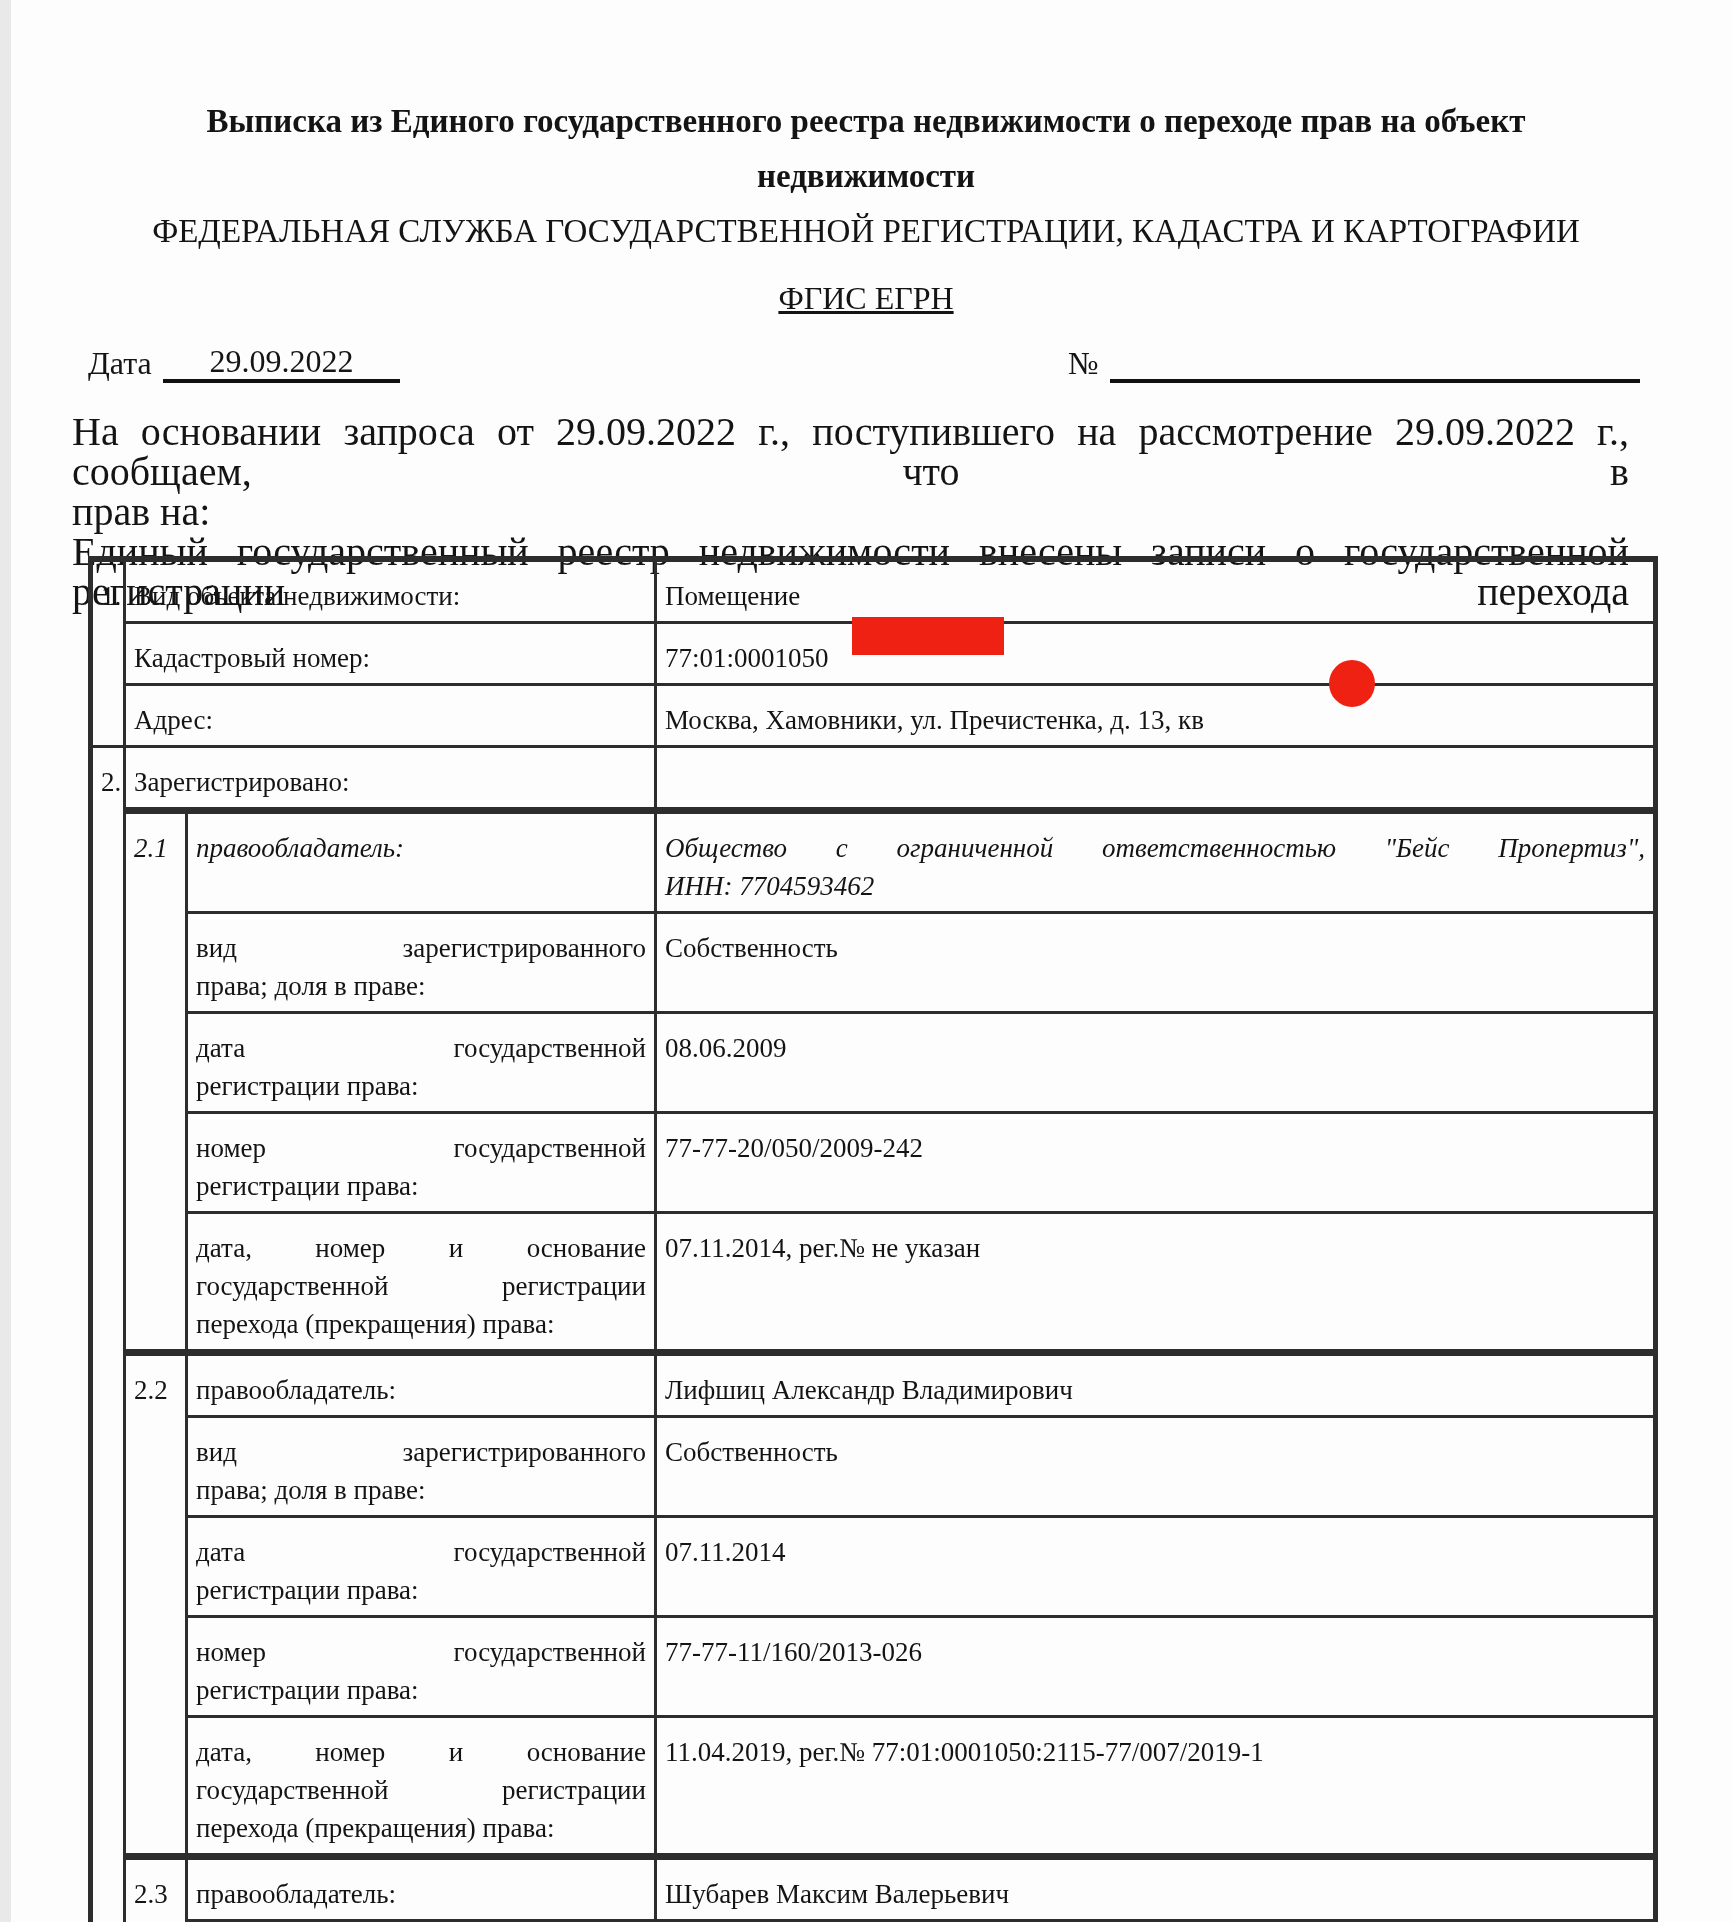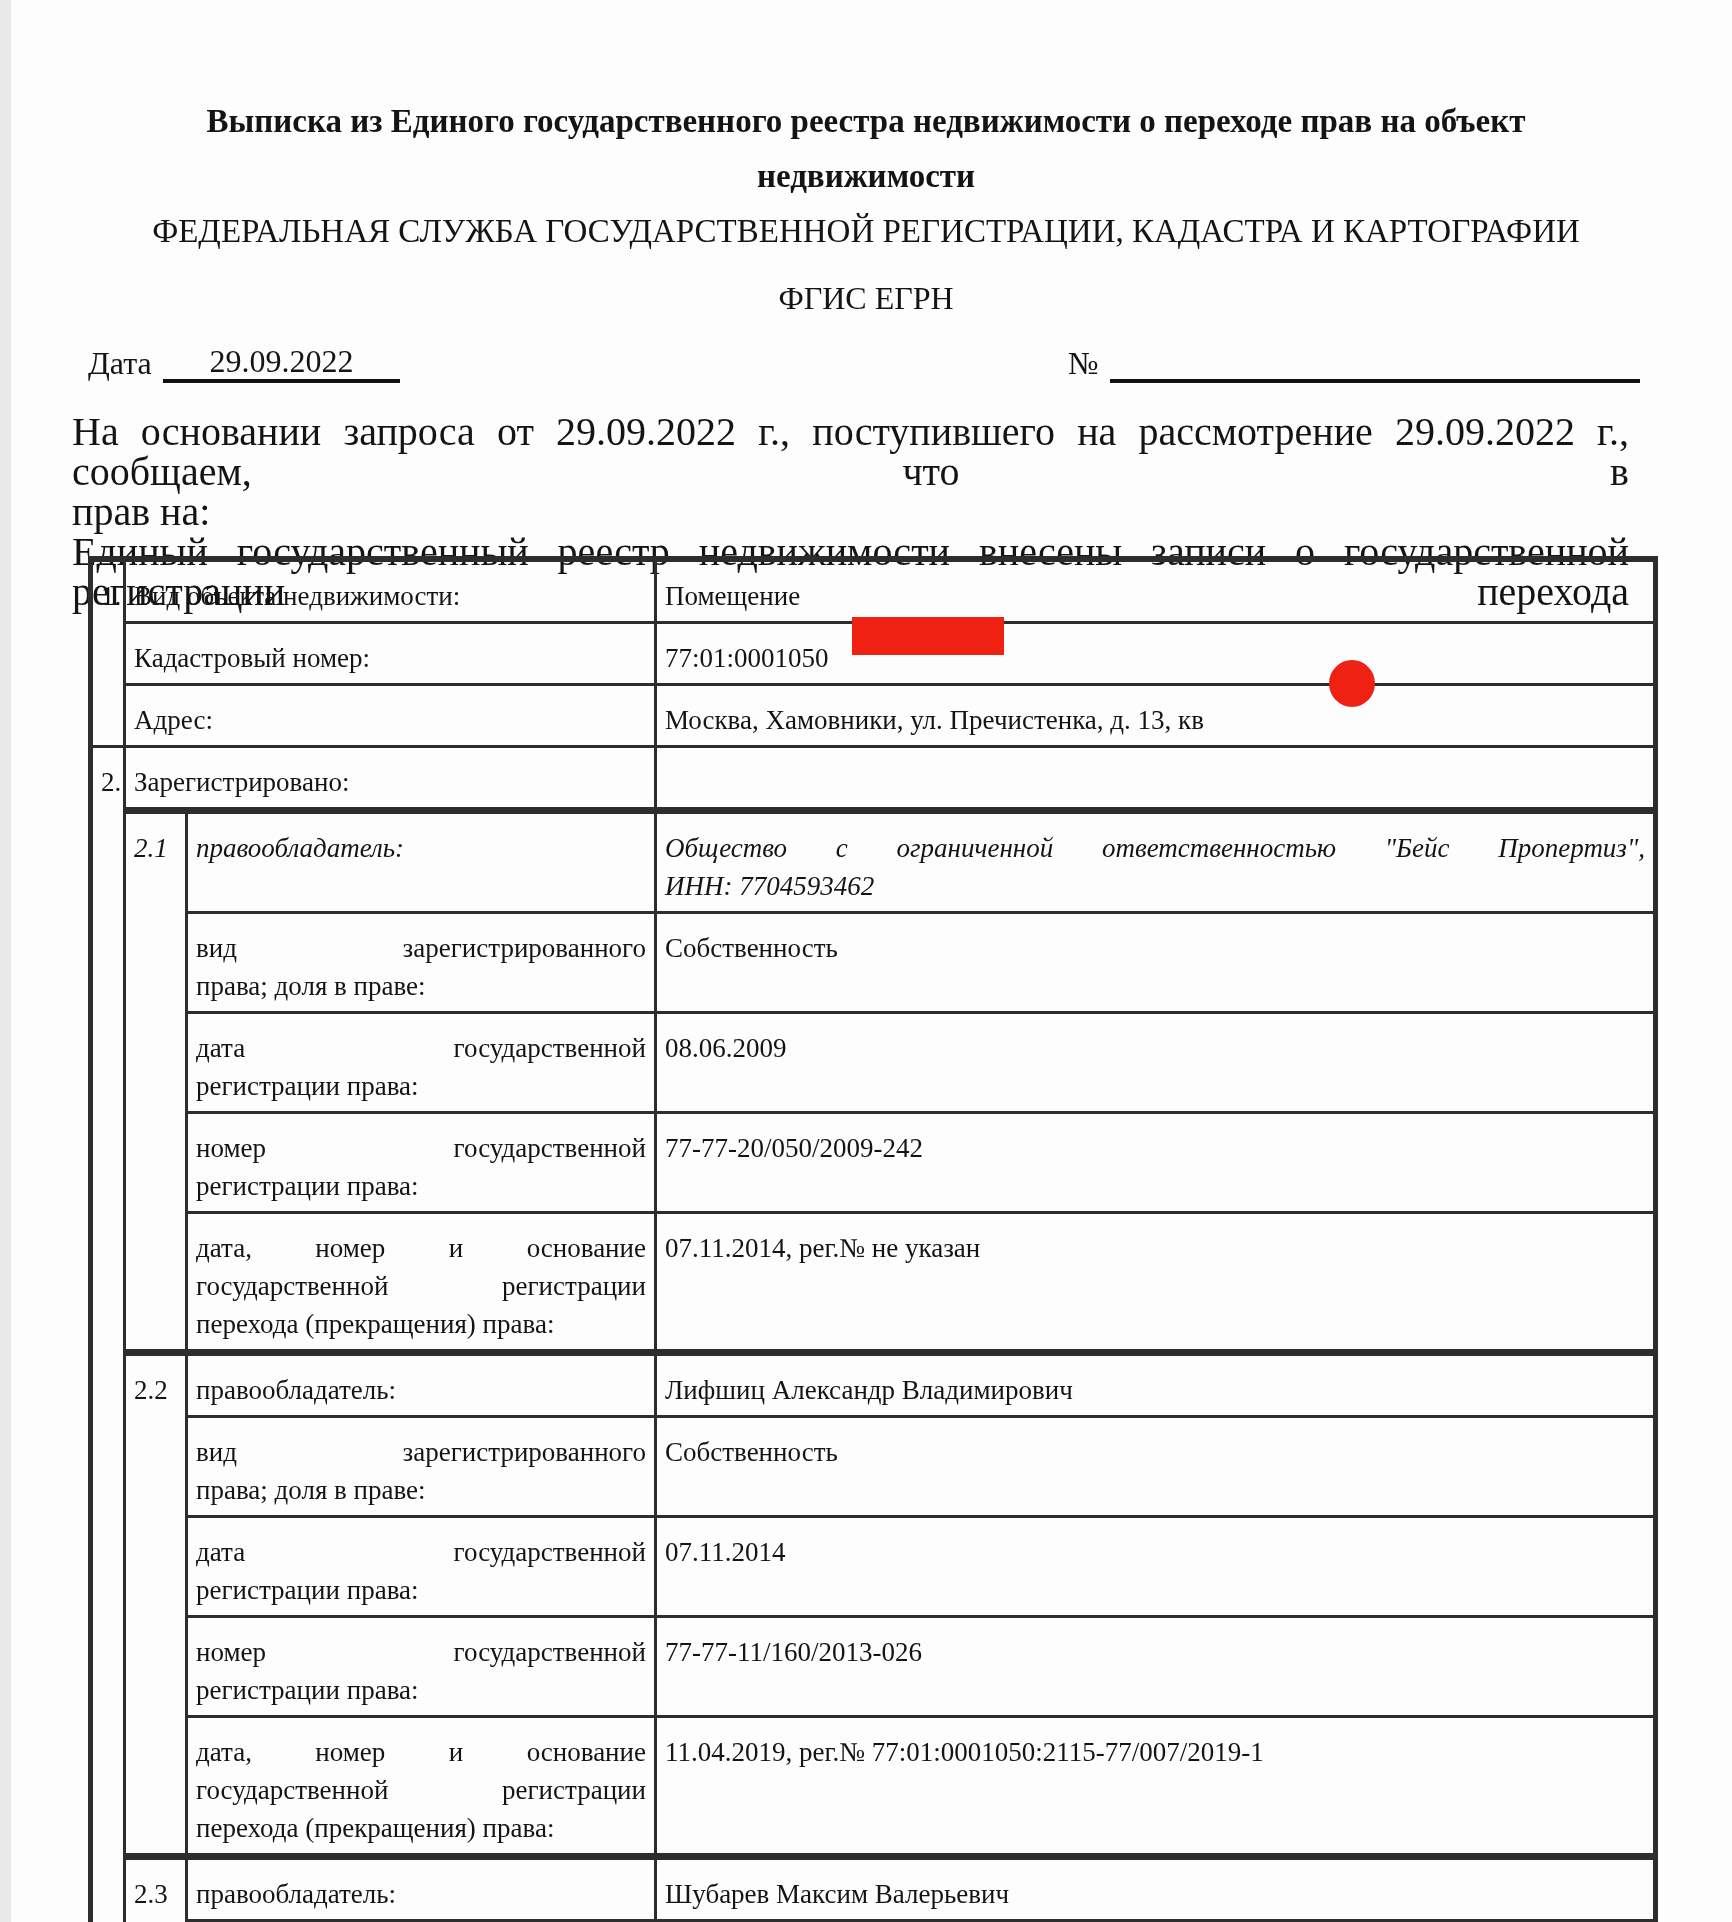--- a/index.html
+++ b/index.html
@@ -1,21 +1,21 @@
 <!DOCTYPE html>
 <html><head>
 <meta charset="utf-8">
 <style>
   html,body{margin:0;padding:0;}
   body{width:1732px;height:1922px;font-family:"Liberation Serif","DejaVu Serif",serif;}
   .page{position:absolute;left:0;top:0;width:1732px;height:1922px;overflow:hidden;background:#fdfdfd;color:#141414;}
   .edge-strip{position:absolute;left:0;top:0;width:11px;height:1922px;background:#e9e9e9;}
   .title{position:absolute;left:0;right:0;top:94px;text-align:center;font-weight:bold;font-size:33px;line-height:55px;}
   .agency{position:absolute;left:0;right:0;top:210px;text-align:center;font-size:33px;line-height:42px;}
-  .system{position:absolute;left:0;right:0;top:278px;text-align:center;font-size:32px;line-height:40px;}
+  .system{position:absolute;left:0;right:0;top:278px;text-align:center;font-size:32px;line-height:40px;text-decoration:underline;}
   .date-label{position:absolute;left:88px;top:345px;font-size:32px;}
   .date-value{position:absolute;left:163px;top:343px;width:237px;text-align:center;font-size:32px;}
   .date-underline{position:absolute;left:163px;top:379px;width:237px;height:4px;background:#111;}
   .num-label{position:absolute;left:1068px;top:345px;font-size:32px;}
   .num-value{position:absolute;left:1110px;top:343px;width:530px;text-align:center;font-size:32px;}
   .num-underline{position:absolute;left:1110px;top:379px;width:530px;height:4px;background:#111;}
   .intro{position:absolute;left:72px;top:412px;width:1557px;font-size:40px;line-height:40px;}
   .ln{display:block;}
   .stretch{text-align:justify;text-align-last:justify;}
   table.reg{position:absolute;left:88px;top:556px;width:1570px;border-collapse:collapse;table-layout:fixed;font-size:27px;}

